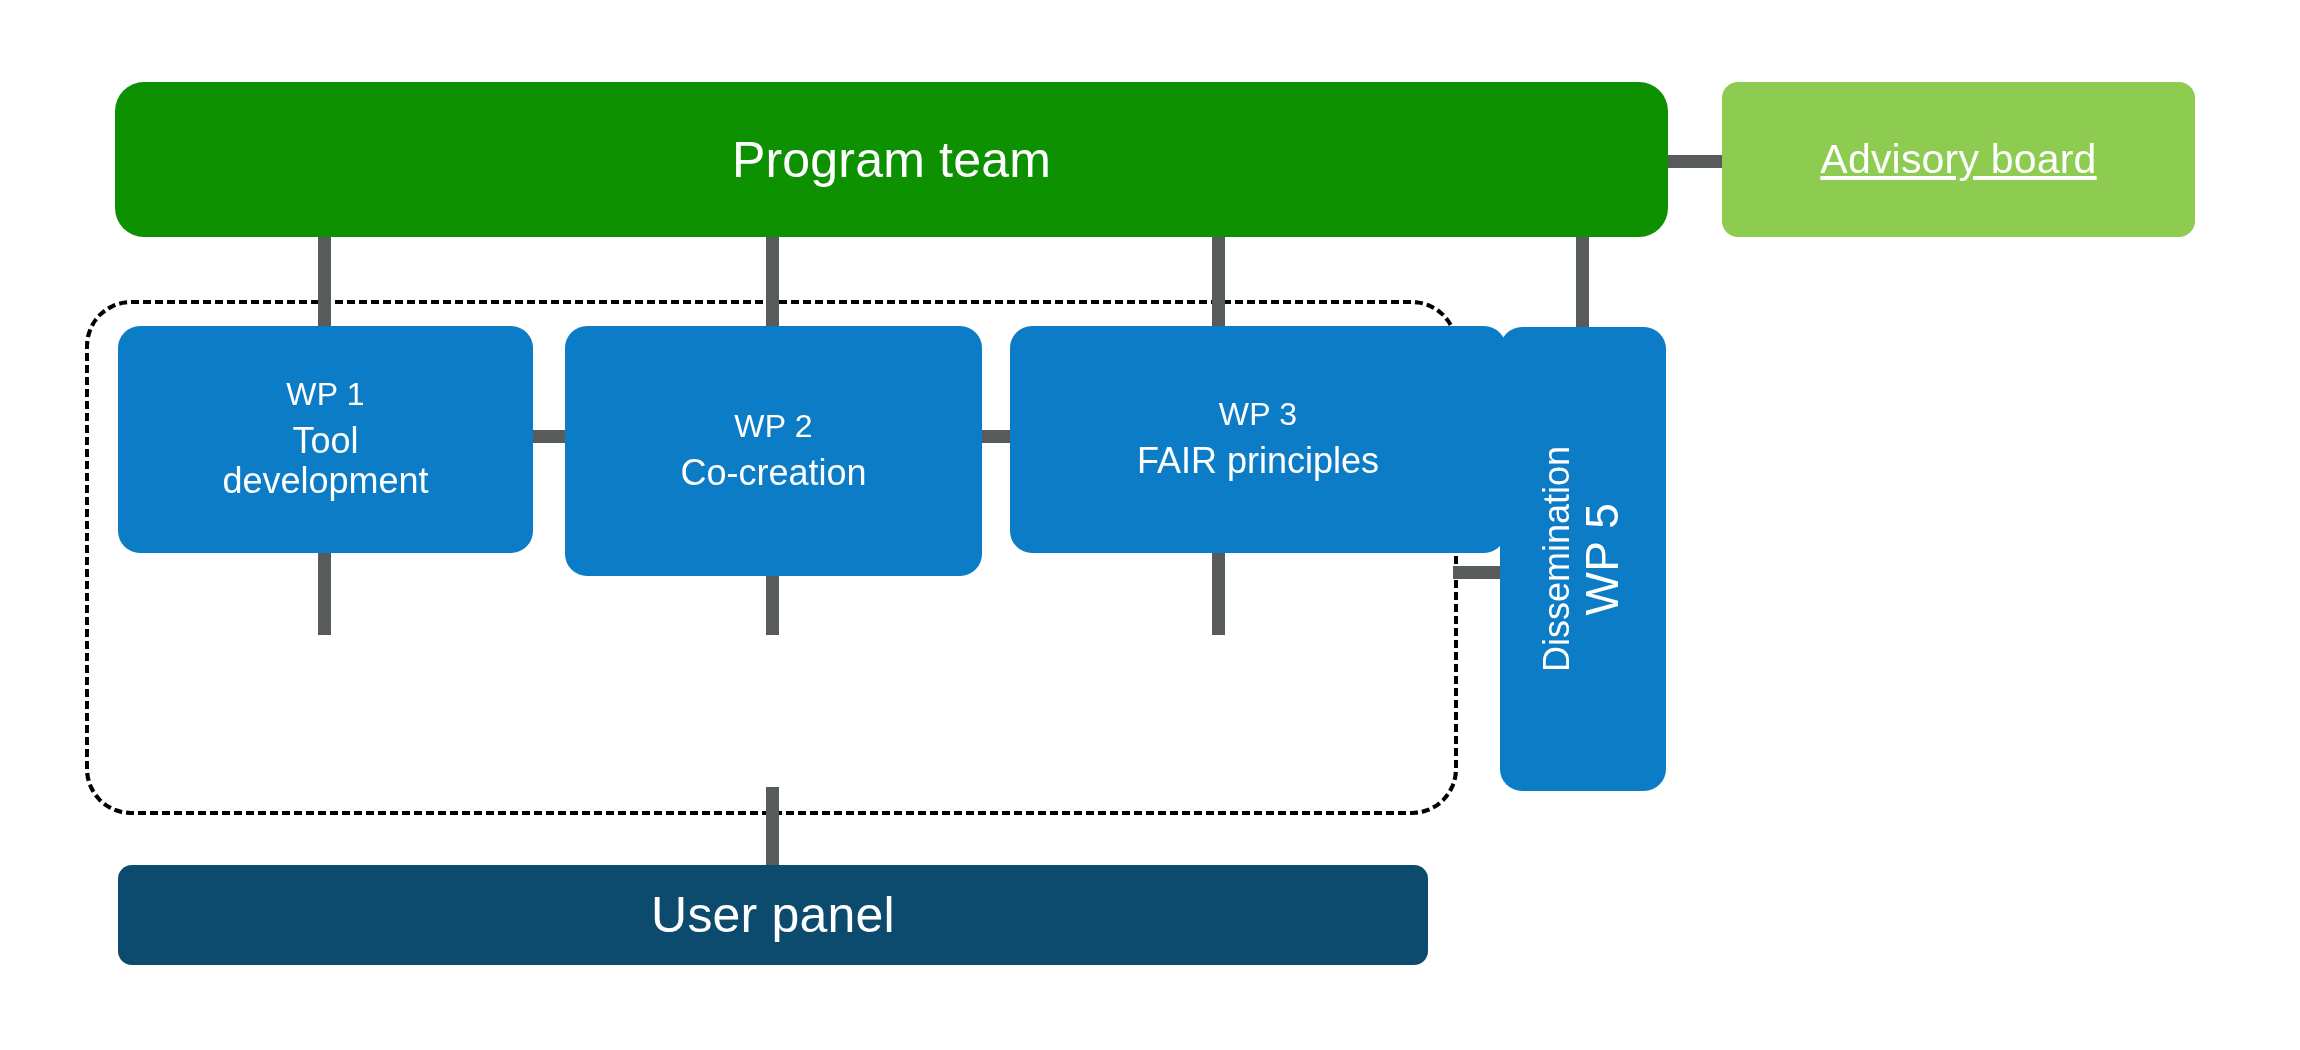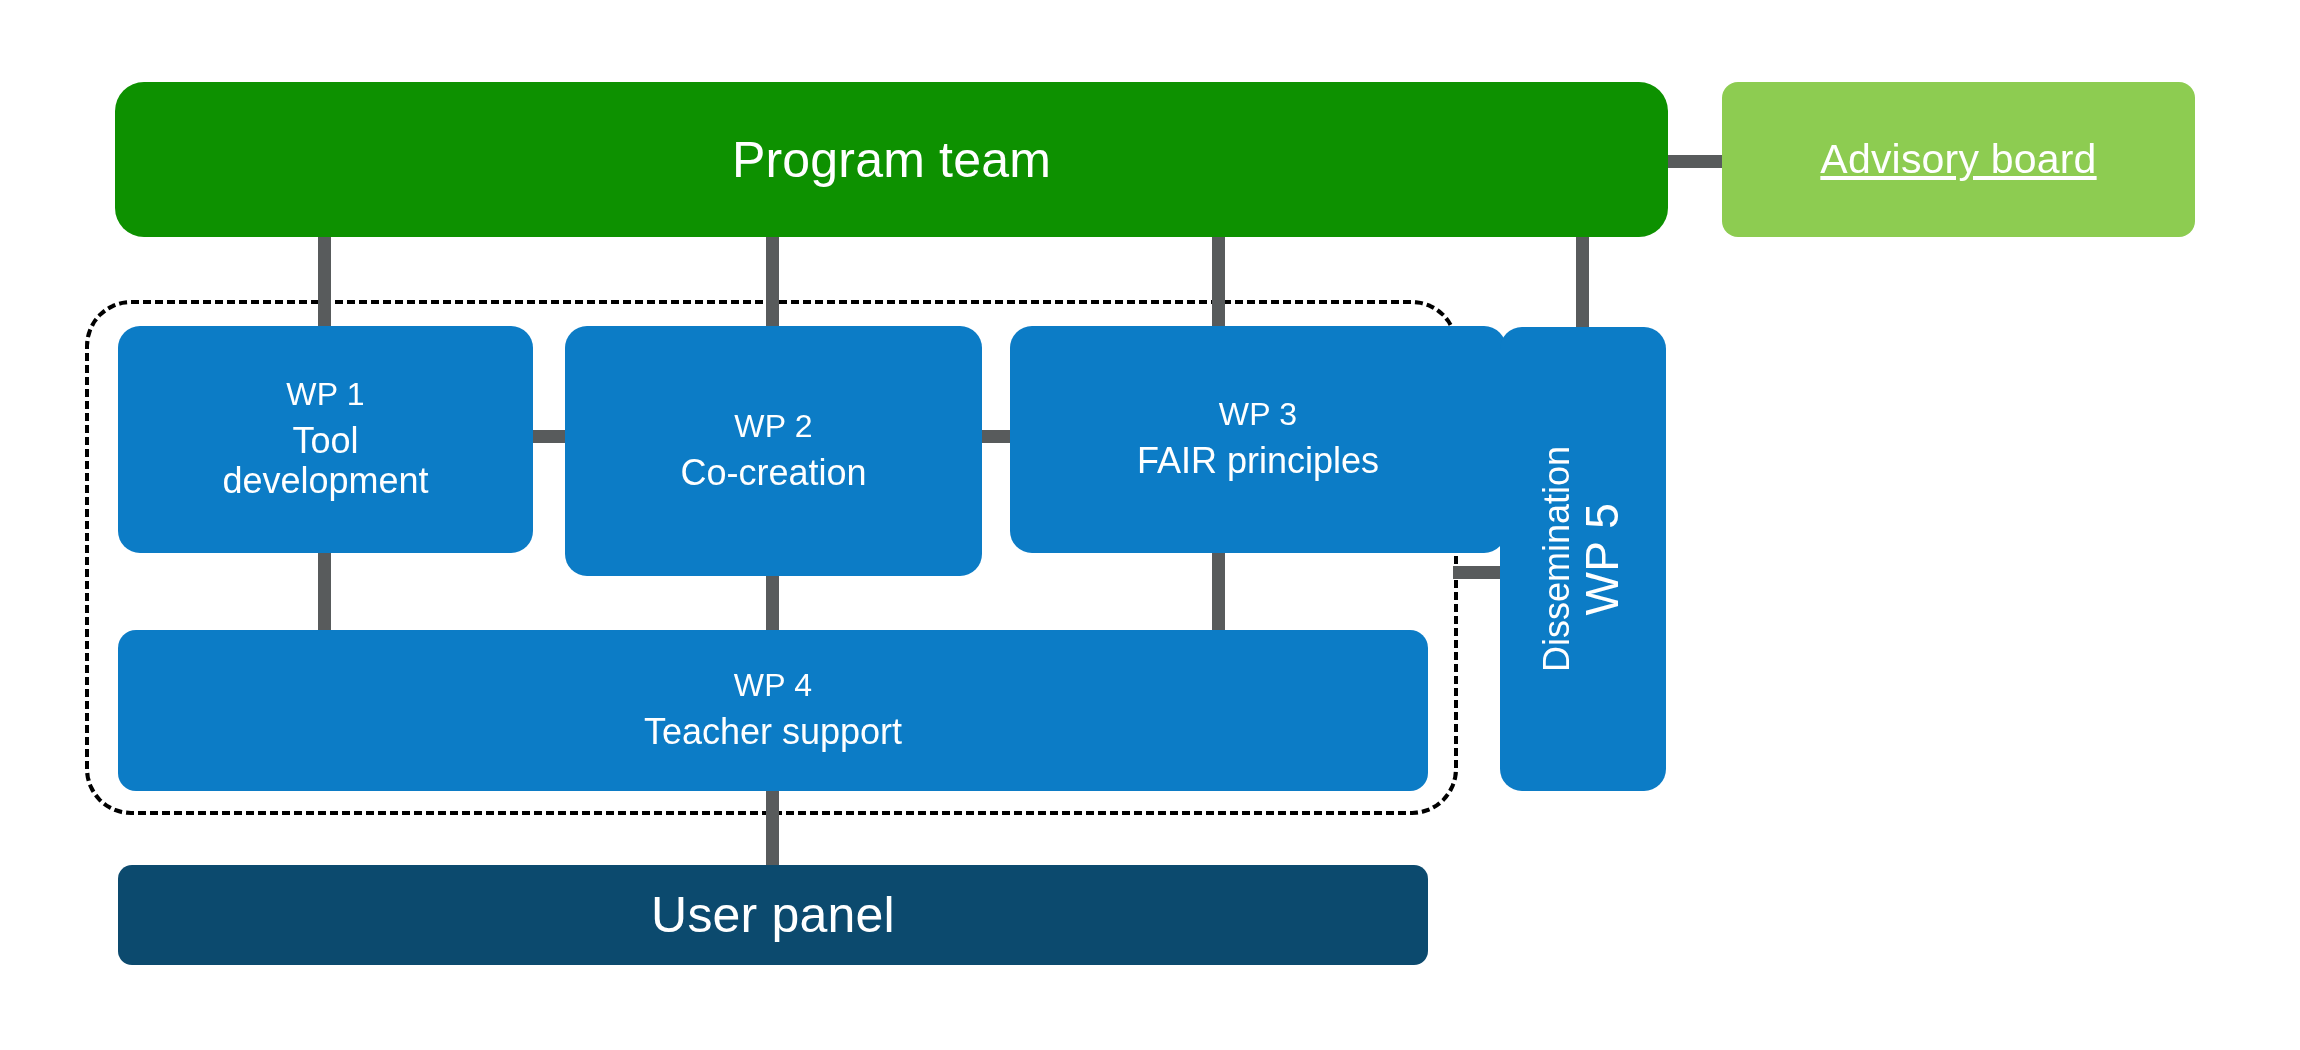--- a/index.html
+++ b/index.html
@@ -175,24 +175,20 @@
   <div class="box" id="wp2">
     <span class="title">WP 2</span>
     <span class="sub">Co-creation</span>
   </div>
 
   <div class="box" id="wp3">
     <span class="title">WP 3</span>
     <span class="sub">FAIR principles</span>
   </div>
 
-  <div class="box" id="wp4">
-    <span class="title">WP 4</span>
-    <span class="sub">Teacher support</span>
-  </div>
 
   <div class="box" id="wp5">
     <span class="title">WP 5</span>
     <span class="sub">Dissemination</span>
   </div>
 
   <div class="box" id="user-panel">
     <span class="title">User panel</span>
   </div>
 

